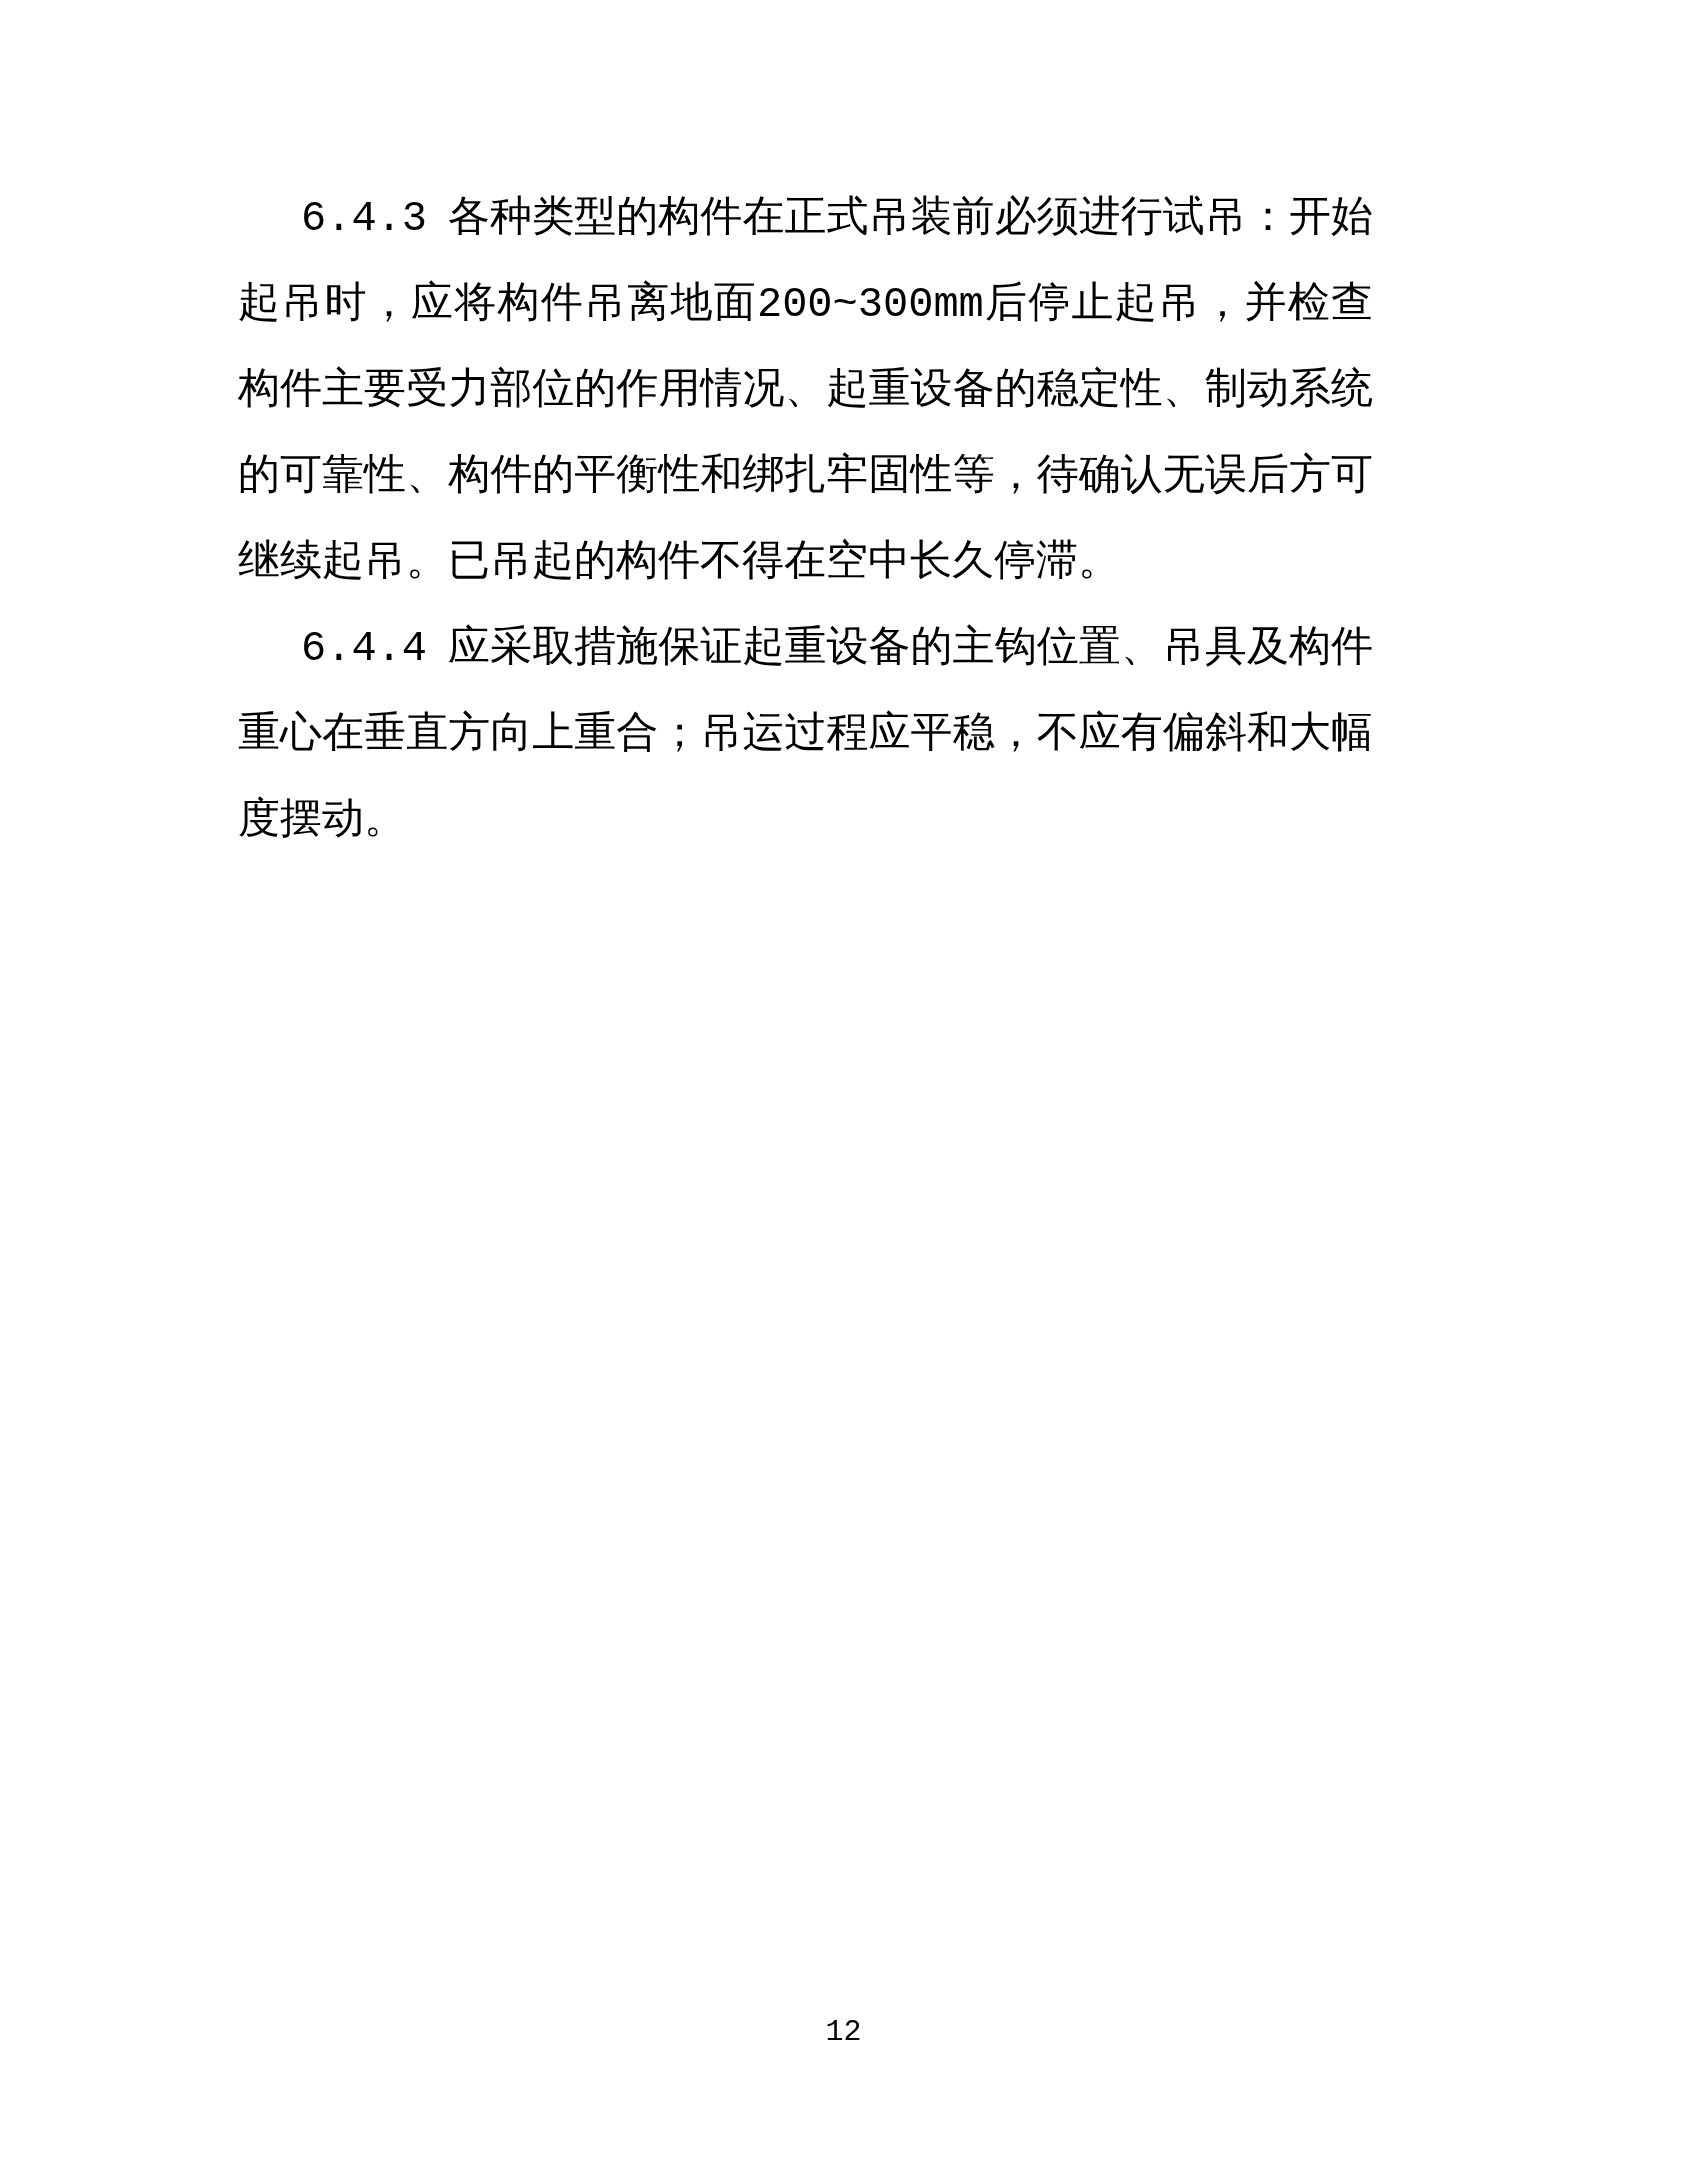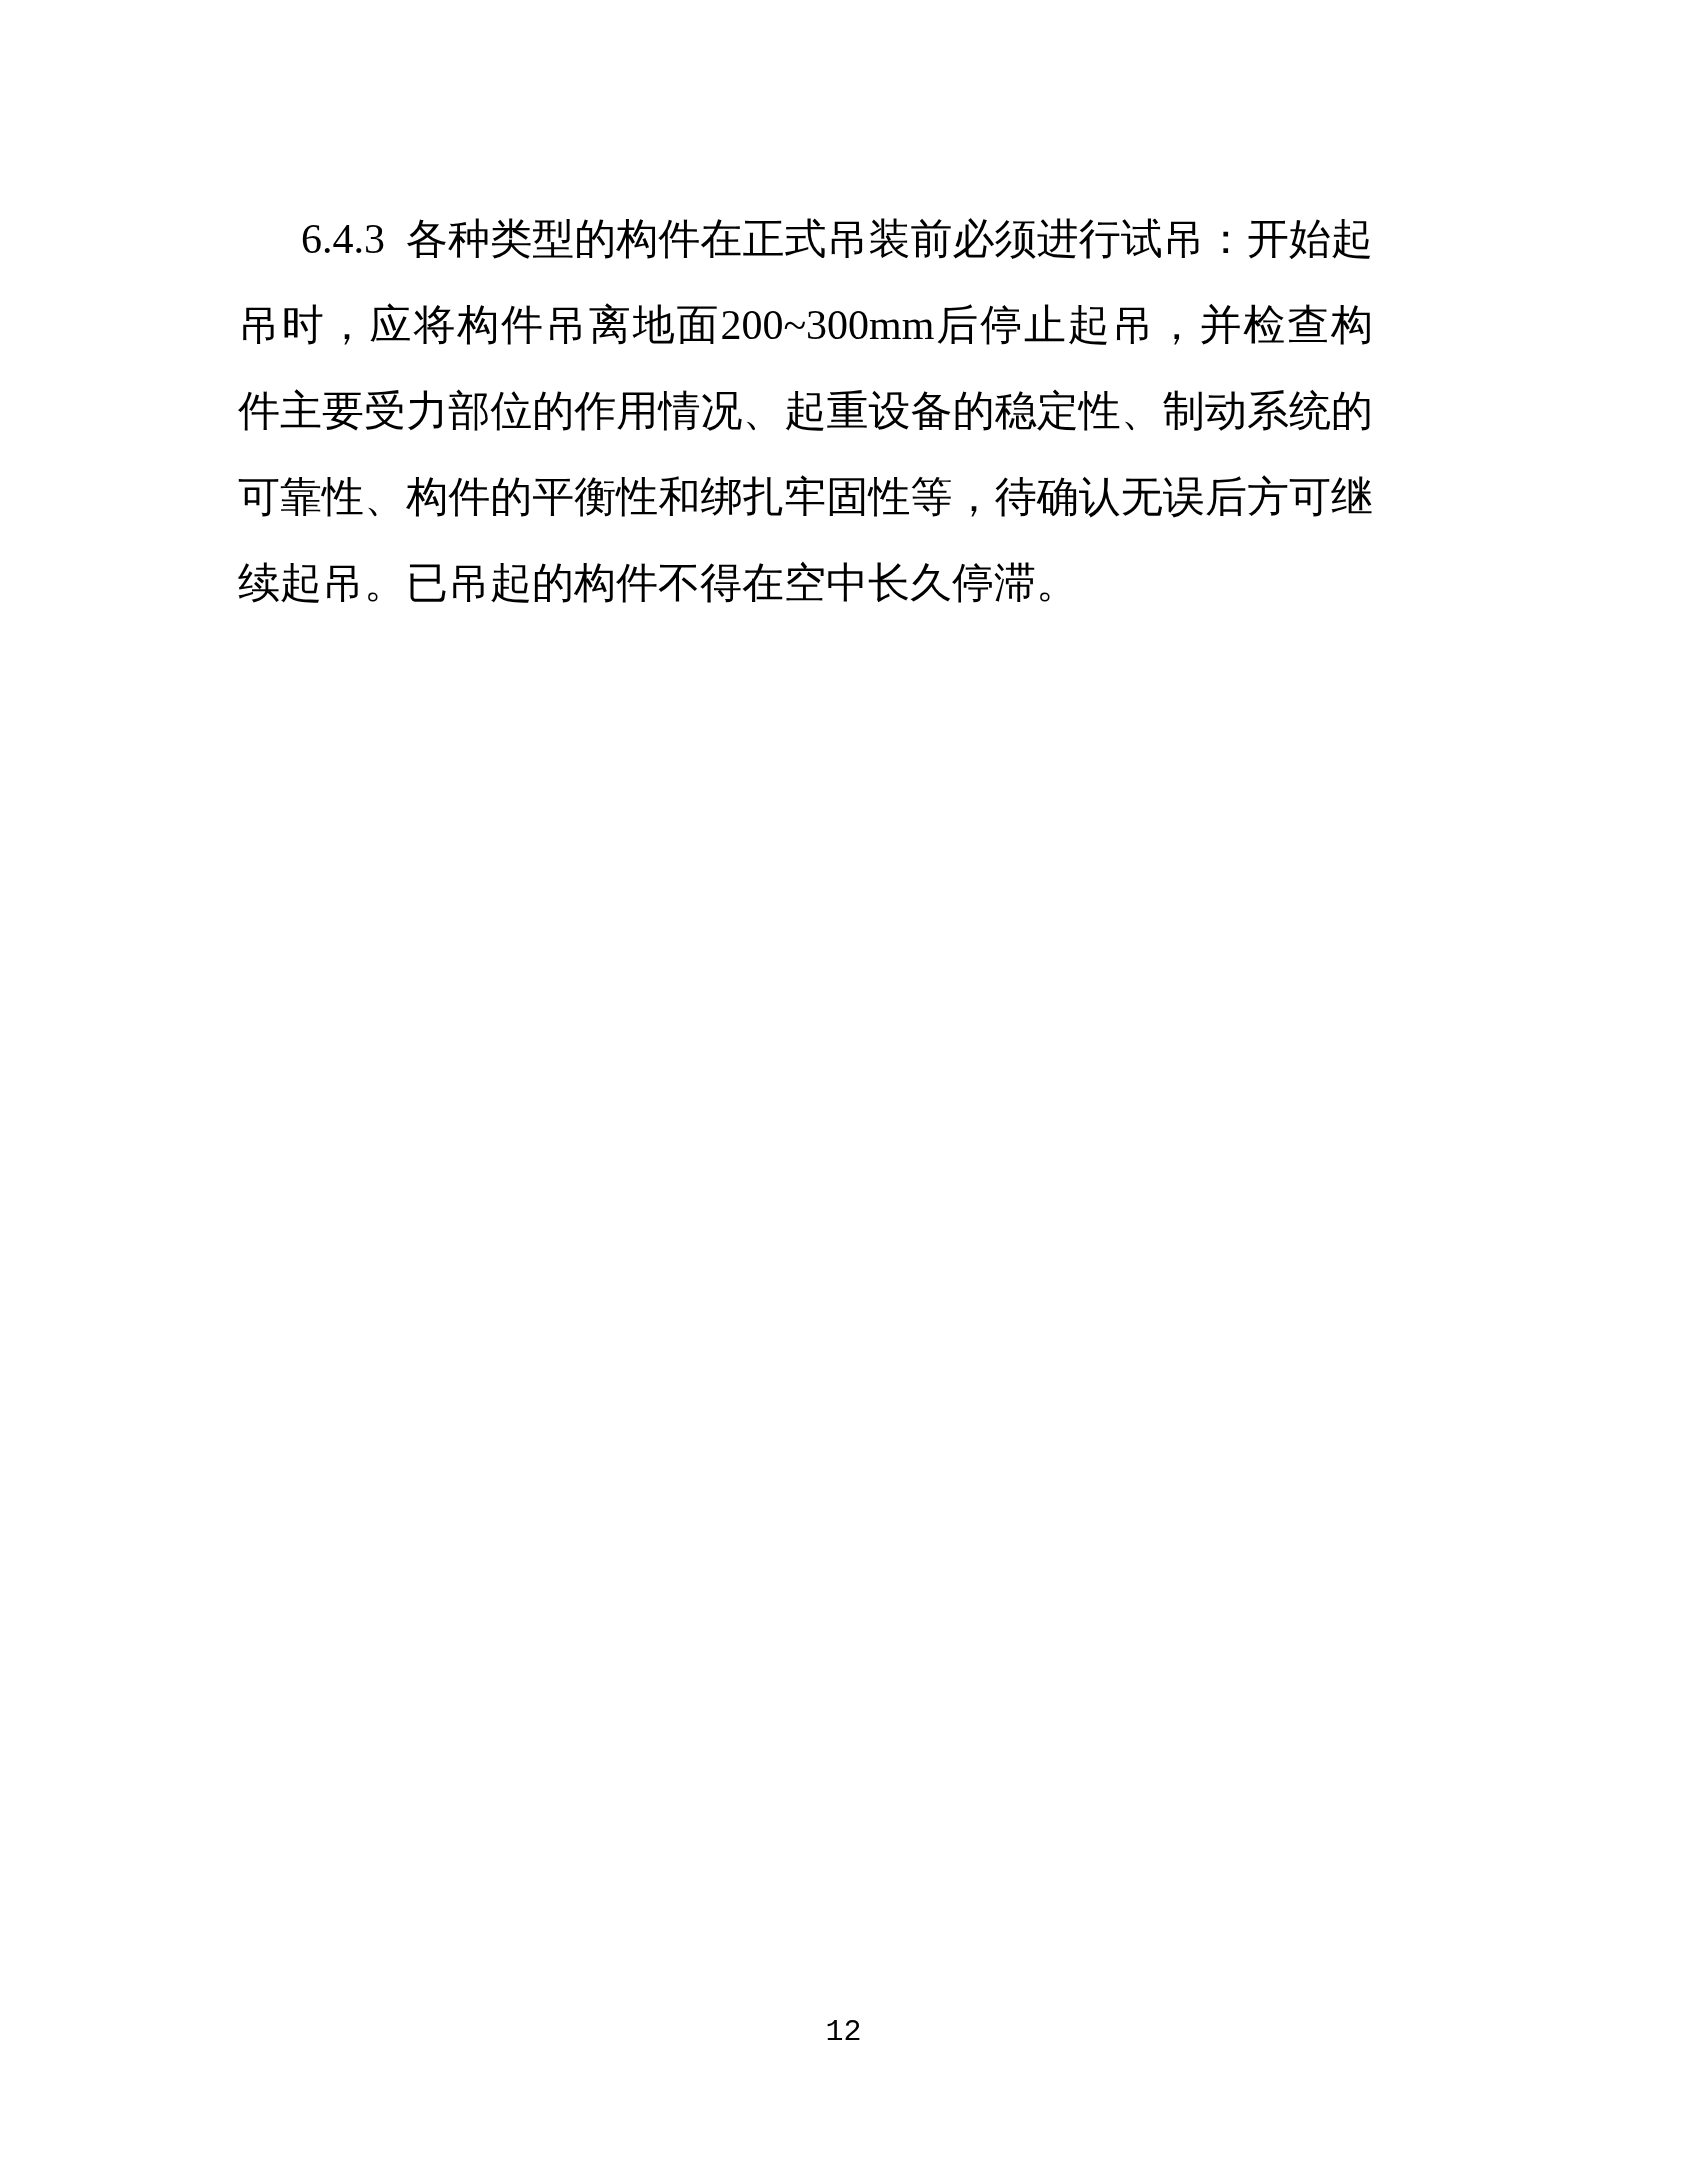--- a/index.html
+++ b/index.html
@@ -11,23 +11,23 @@
     position: relative;
     width: 1687px;
     height: 2183px;
     background: #ffffff;
     overflow: hidden;
     color: #000000;
   }
   .content {
     position: absolute;
     left: 238px;
-    top: 196px;
+    top: 176px;
     width: 1135px;
-    font-family: Liberation Serif, serif;
+    font-family: Liberation Mono, monospace;
     font-size: 42px;
     line-height: 86px;
     text-align: justify;
     text-justify: inter-ideograph;
     letter-spacing: 0;
   }
   .para {
     margin: 0;
     padding: 0;
     text-indent: 63px;
@@ -46,19 +46,20 @@
     line-height: 38px;
     color: #000000;
   }
 </style>
 </head>
 <body>
 
 <div class="page">
   <main class="content">
     <p class="para"><span class="sec-num">6.4.3</span><span>各种类型的构件在正式吊装前必须进行试吊：开始起吊时，应将构件吊离地面200~300mm后停止起吊，并检查构件主要受力部位的作用情况、起重设备的稳定性、制动系统的可靠性、构件的平衡性和绑扎牢固性等，待确认无误后方可继续起吊。已吊起的构件不得在空中长久停滞。</span></p>
+    <p class="para"><span class="sec-num">6.4.4</span><span>应采取措施保证起重设备的主钩位置、吊具及构件重心在垂直方向上重合；吊运过程应平稳，不应有偏斜和大幅度摆动。</span></p>
   </main>
 
   <footer class="footer">
     <span>12</span>
   </footer>
 </div>
 
 
 </body></html>

